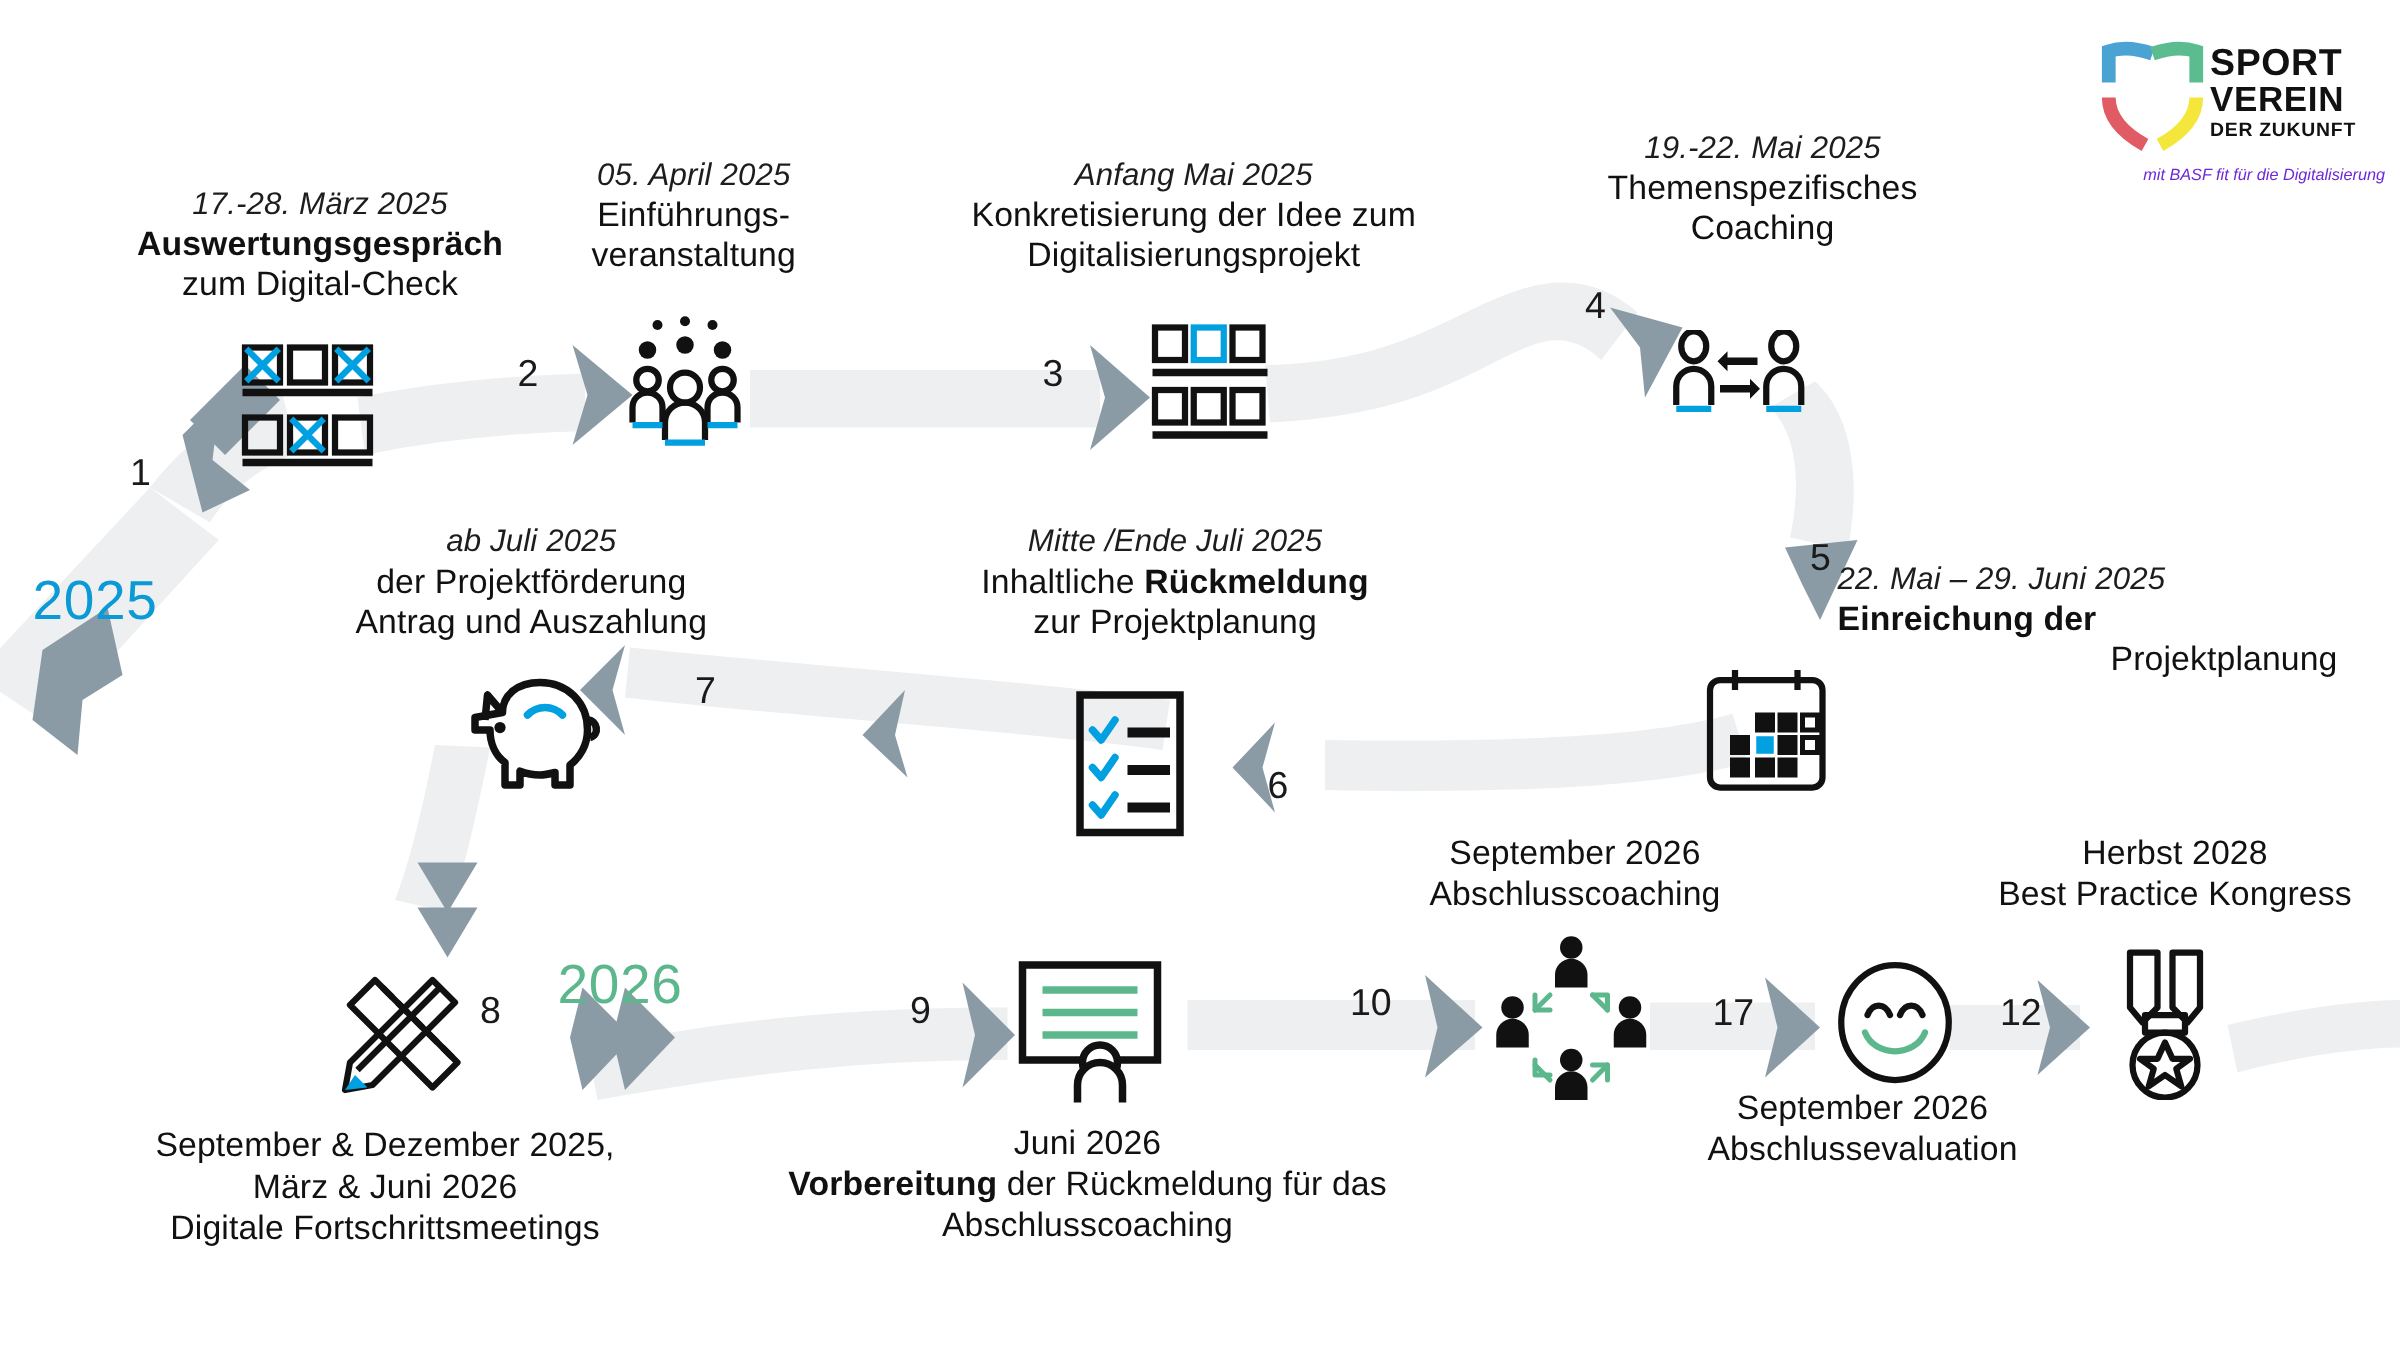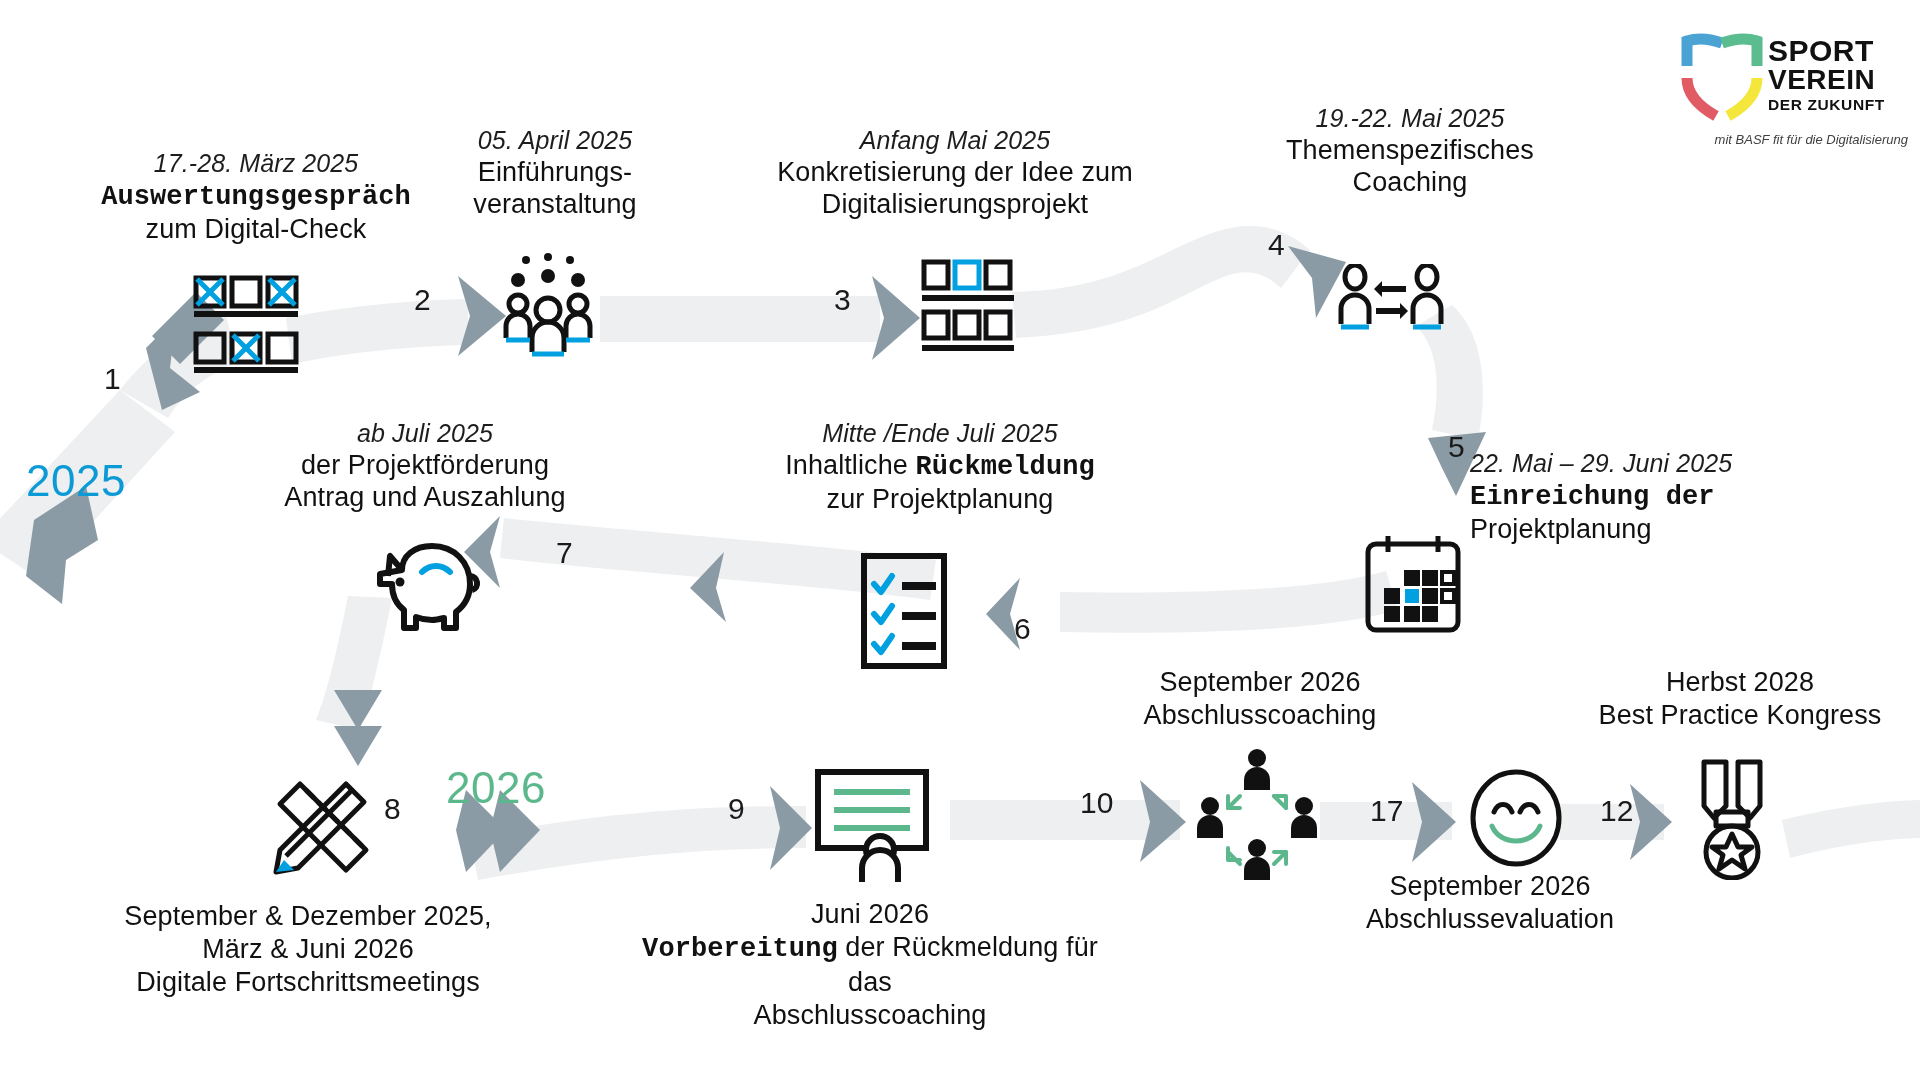--- a/index.html
+++ b/index.html
@@ -11,32 +11,32 @@
     overflow:hidden;
     position:relative;
   }
   #stage{position:absolute;left:0;top:0;width:1920px;height:1080px;}
   #bg{position:absolute;left:0;top:0;width:1920px;height:1080px;}
 
   .node{position:absolute;}
   .lbl{position:absolute;text-align:center;line-height:1.22;}
   .date{font-style:italic;font-size:25px;color:#1d1d1d;letter-spacing:.1px;white-space:nowrap;}
   .title{font-size:27px;color:#111;letter-spacing:.1px;}
-  .title .bold{font-weight:600;font-family:Liberation Mono, monospace;}
+  .title .bold{font-weight:600;}
   .num{position:absolute;font-size:30px;color:#1a1a1a;}
   .year{position:absolute;font-size:44px;letter-spacing:.5px;}
 
   
   #logo{position:absolute;left:1678px;top:32px;width:230px;height:120px;}
   .logo-txt{position:absolute;left:90px;top:4px;}
   .logo-txt .l1{font-size:30px;font-weight:700;letter-spacing:.5px;line-height:1.0;color:#111;}
   .logo-txt .l2{font-size:28px;font-weight:700;letter-spacing:.5px;line-height:1.0;color:#111;}
   .logo-txt .l3{font-size:15.5px;font-weight:700;letter-spacing:.6px;color:#111;margin-top:2px;}
   .logo-claim{position:absolute;left:0px;top:100px;width:230px;text-align:right;
-    font-size:13px;font-style:italic;color:#404040;white-space:nowrap;}
+    font-size:13px;font-style:italic;color:#6d28d9;white-space:nowrap;}
 </style>
 </head>
 <body>
 
 <div id="stage">
 
   <svg id="bg" viewBox="0 0 1920 1080">
     <defs>
       <style>
         .rb{fill:#eeeff0;}
@@ -212,21 +212,21 @@
       <g fill="#111">
         <path d="M70,22 L46,22 L46,17 L38,25 L46,33 L46,28 L70,28 Z"></path>
         <path d="M40,44 L64,44 L64,39 L72,47 L64,55 L64,50 L40,50 Z"></path>
       </g>
     </svg>
   </div>
 
   <div class="lbl" style="left:1470px;top:448px;width:400px;text-align:left;">
     <div class="date" style="text-align:left;">22. Mai – 29. Juni 2025</div>
     <div class="title" style="text-align:left;"><span class="bold">Einreichung der</span></div>
-    <div class="title" style="text-align:left;"><span>Projektplanung</span></div>
+    <div class="title" style="text-align:right;"><span>Projektplanung</span></div>
   </div>
   <div class="num" style="left:1448px;top:430px;">5</div>
   <div class="node" style="left:1362px;top:532px;">
     <svg width="102" height="104" viewBox="0 0 102 104">
       <g fill="none" stroke="#111" stroke-width="5">
         <rect x="6" y="12" width="90" height="86" rx="8"></rect>
         <path d="M26,4 L26,20"></path>
           <path d="M76,4 L76,20"></path>
       </g>
       <g fill="#111">

